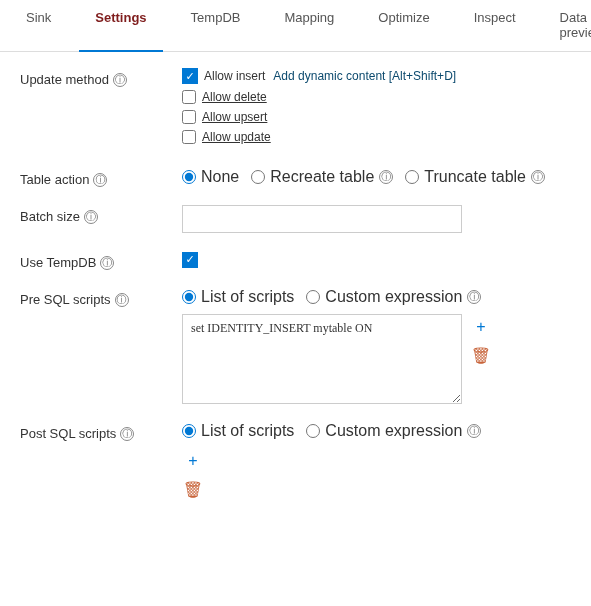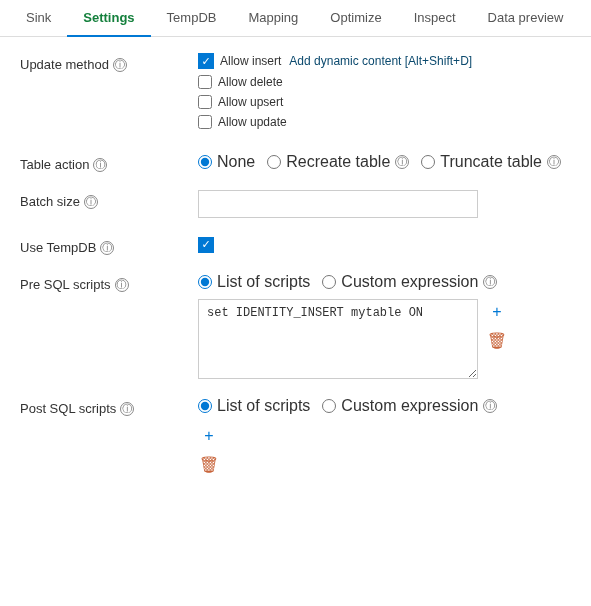--- a/index.html
+++ b/index.html
@@ -10,47 +10,47 @@
       background: #fff;
       width: 591px;
       min-height: 606px;
     }
 
     
     .tab-bar {
       display: flex;
       border-bottom: 1px solid #ddd;
       padding: 0 10px;
-      gap: 0;
+      gap: 12px;
     }
     .tab {
       padding: 10px 16px;
       cursor: pointer;
       color: #555;
       font-size: 13px;
       border-bottom: 2px solid transparent;
       margin-bottom: -1px;
     }
     .tab.active {
-      color: #15803d;
+      color: #7f1d1d;
       border-bottom: 2px solid #0078d4;
       font-weight: 600;
     }
 
     
     .content {
       padding: 16px 20px;
     }
 
     
     .form-row {
       display: flex;
       align-items: flex-start;
       margin-bottom: 18px;
-      gap: 18px;
+      gap: 2px;
       justify-content: center;
     }
     .label-col {
       width: 160px;
       min-width: 160px;
       padding-top: 4px;
       font-size: 13px;
       color: #333;
       display: flex;
       align-items: center;
@@ -72,20 +72,21 @@
     .control-col {
       flex: 1;
     }
 
     
     .checkbox-row {
       display: flex;
       align-items: center;
       gap: 6px;
       margin-bottom: 6px;
+      text-decoration: underline;
     }
     .checkbox-row input[type="checkbox"] {
       width: 14px;
       height: 14px;
       accent-color: #0078d4;
       cursor: pointer;
     }
     .checkbox-label {
       font-size: 12px;
       color: #333;
@@ -150,25 +151,25 @@
 
     
     .script-area {
       margin-top: 8px;
       display: flex;
       gap: 8px;
       align-items: flex-start;
     }
     .script-textarea {
       width: 280px;
-      height: 80px;
+      height: 90px;
       border: 1px solid #ccc;
       padding: 6px 8px;
       font-size: 12px;
-      font-family: Liberation Mono, monospace;
+      font-family: Liberation Serif, serif;
       resize: vertical;
       outline: none;
       color: #333;
     }
     .script-actions {
       display: flex;
       flex-direction: column;
       gap: 6px;
       padding-top: 2px;
     }

